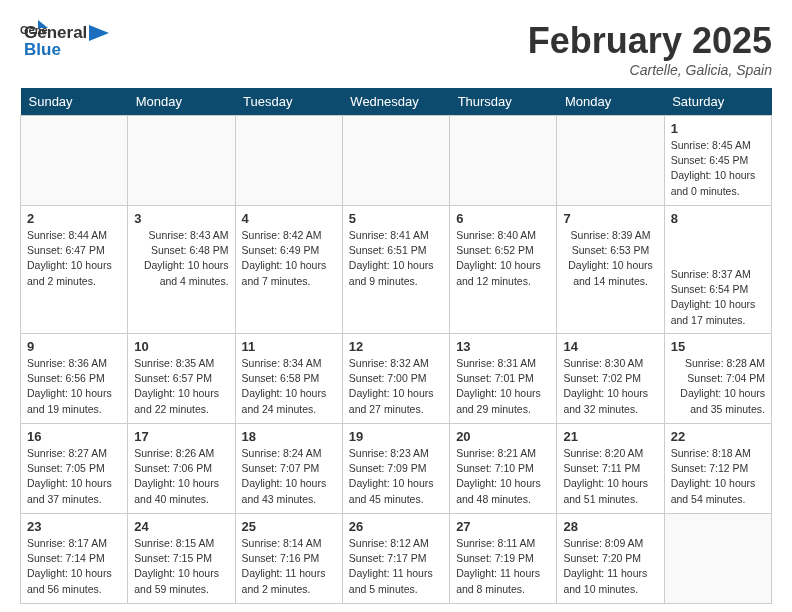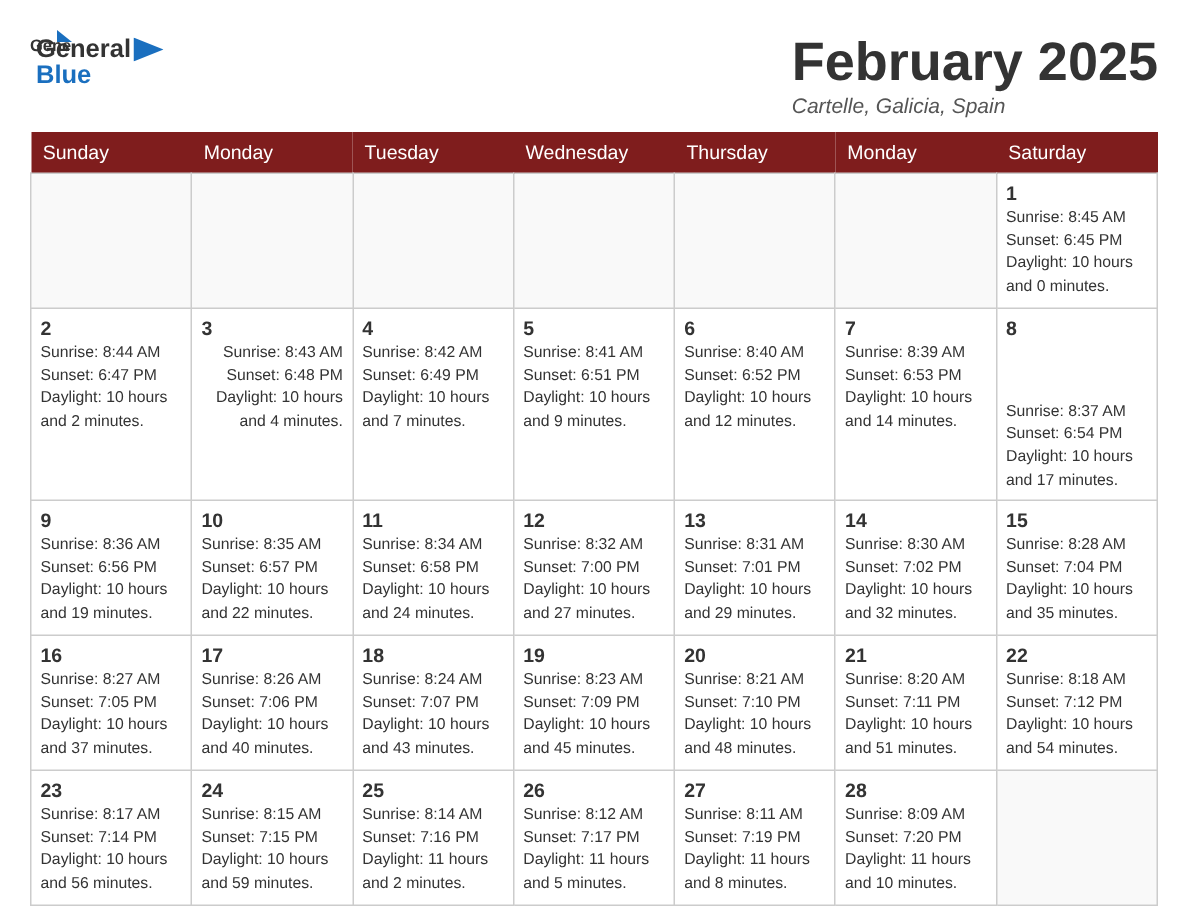--- a/index.html
+++ b/index.html
@@ -19,39 +19,39 @@
     .logo {
       display: flex;
       align-items: center;
       gap: 4px;
     }
     .logo-icon {
       width: 28px;
       height: 22px;
     }
     .title-area {
-      text-align: left;
+      text-align: right;
     }
     .calendar-title {
       font-size: 36px;
       font-weight: bold;
       color: #333;
     }
     .calendar-subtitle {
       font-size: 14px;
       color: #555;
       font-style: italic;
     }
     table {
       width: 100%;
       border-collapse: collapse;
       table-layout: fixed;
     }
     th {
-      background-color: #7f1d1d;
+      background-color: #0c4a6e;
       color: white;
       text-align: left;
       padding: 6px 8px;
       font-size: 13px;
       font-weight: normal;
     }
     td {
       border: 1px solid #ccc;
       vertical-align: top;
       padding: 5px 6px;
@@ -160,21 +160,21 @@
         </td>
         <td>
           <span class="day-num">6</span>
           <div class="day-detail" style="white-space: pre-line;">Sunrise: 8:40 AM
 Sunset: 6:52 PM
 Daylight: 10 hours
 and 12 minutes.</div>
         </td>
         <td>
           <span class="day-num">7</span>
-          <div class="day-detail" style="white-space: pre-line;">Sunrise: 8:39 AM
+          <div class="day-detail" style="white-space: pre-line; text-align: center;">Sunrise: 8:39 AM
 Sunset: 6:53 PM
 Daylight: 10 hours
 and 14 minutes.</div>
         </td>
         <td>
           <span class="day-num">8</span>
           <div class="day-detail" style="white-space: pre-line; margin-top: 41px;">Sunrise: 8:37 AM
 Sunset: 6:54 PM
 Daylight: 10 hours
 and 17 minutes.</div>
@@ -218,21 +218,21 @@
         </td>
         <td>
           <span class="day-num">14</span>
           <div class="day-detail" style="white-space: pre-line;">Sunrise: 8:30 AM
 Sunset: 7:02 PM
 Daylight: 10 hours
 and 32 minutes.</div>
         </td>
         <td>
           <span class="day-num">15</span>
-          <div class="day-detail" style="white-space: pre-line;">Sunrise: 8:28 AM
+          <div class="day-detail" style="white-space: pre-line; text-align: right;">Sunrise: 8:28 AM
 Sunset: 7:04 PM
 Daylight: 10 hours
 and 35 minutes.</div>
         </td>
       </tr>
       <tr>
         <td>
           <span class="day-num">16</span>
           <div class="day-detail" style="white-space: pre-line;">Sunrise: 8:27 AM
 Sunset: 7:05 PM

